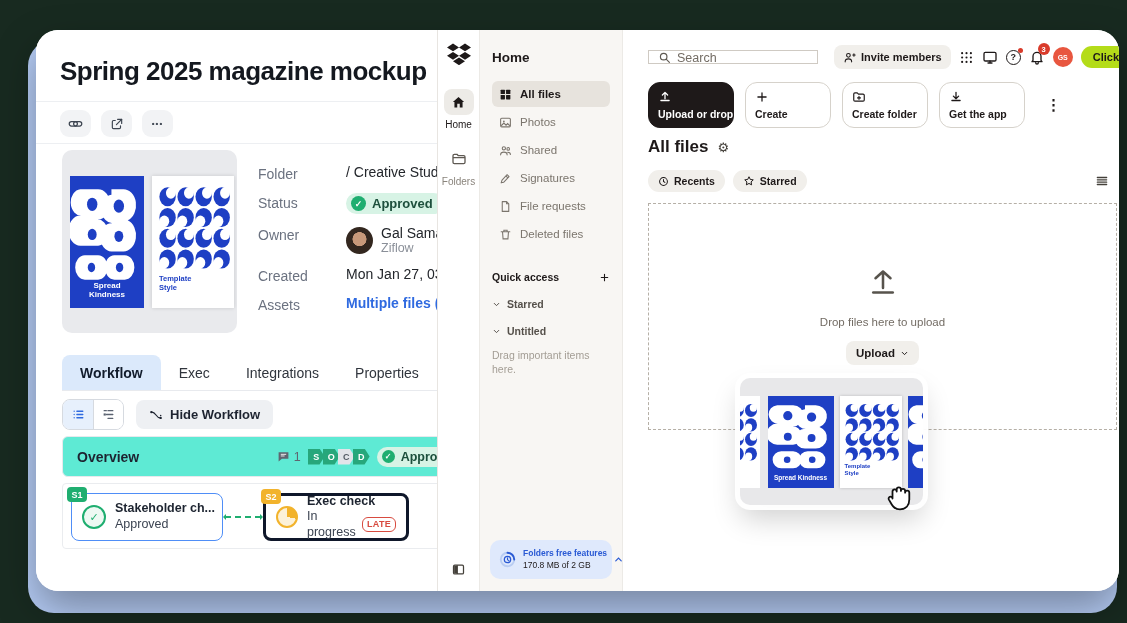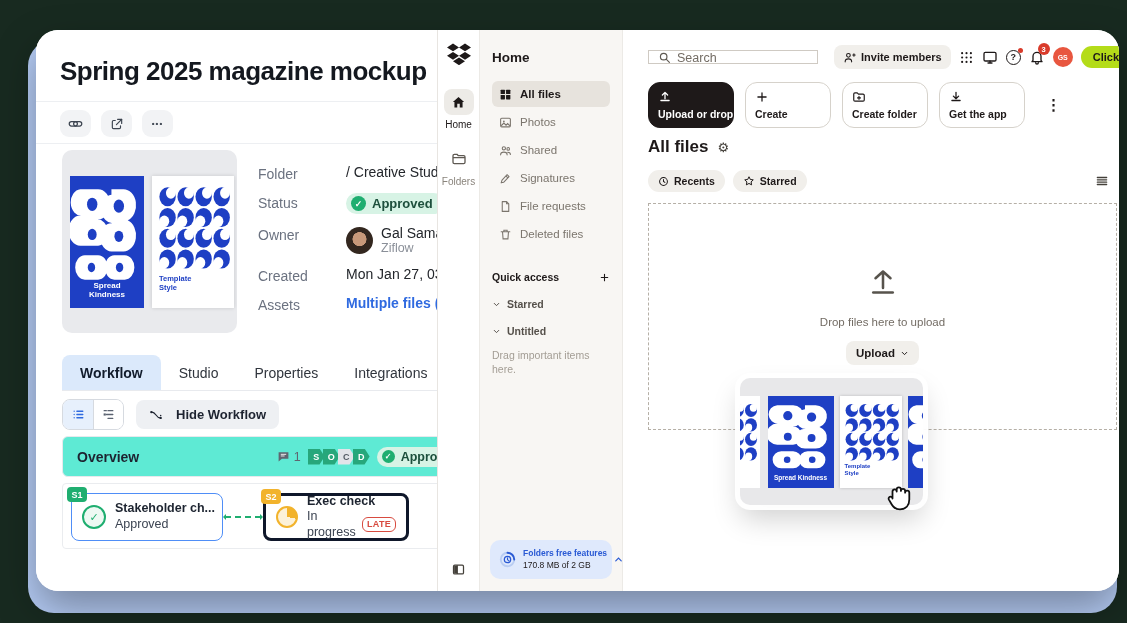--- a/index.html
+++ b/index.html
@@ -50,21 +50,21 @@
   .zf-tabs { position:absolute; left:26px; right:-10px; top:325px; height:36px;
     display:flex; align-items:stretch; border-bottom:1px solid #e8eaee; }
   .tab { padding:0 18px; display:flex; align-items:center; font-size:14px; color:#30353d; }
   .tab.active { background:#dbe9fb; border-radius:8px 8px 0 0; font-weight:bold; color:#121c2c; }
   .zf-controls { position:absolute; left:26px; top:369px; display:flex; gap:12px; align-items:center; }
   .seg { display:flex; border:1px solid #d6dae0; border-radius:8px; overflow:hidden; }
   .seg-btn { width:30px; height:29px; display:flex; align-items:center; justify-content:center;
     background:#fff; color:#5a6270; }
   .seg-btn.active { background:#e7f0fc; color:#2f6ae0; }
   .seg-btn + .seg-btn { border-left:1px solid #d6dae0; }
-  .hidewf { display:flex; align-items:center; gap:13px; background:#eef0f3; border-radius:8px;
+  .hidewf { display:flex; align-items:center; gap:7px; background:#eef0f3; border-radius:8px;
     height:29px; padding:0 13px; font-size:13px; font-weight:bold; color:#1d2330; }
 
   .zf-overview { position:absolute; left:26px; top:406px; width:424px; height:41px;
     border:1px solid #e7e9ed; border-radius:6px; background:#5eead4; display:flex;
     align-items:center; padding:0 14px; }
   .ov-label { font-size:14px; font-weight:bold; color:#1d2330; }
   .ov-right { margin-left:auto; display:flex; align-items:center; gap:5px; }
   .cmt { color:#5f6670; display:flex; align-items:center; gap:4px; font-size:12.5px; }
   .tagrow { display:flex; margin:0 4px 0 2px; }
   .tag { width:17px; height:16px; margin-right:-2px; display:flex; align-items:center;
@@ -340,23 +340,23 @@
         <span class="dval">Mon Jan 27, 03:</span>
       </div>
       <div class="drow">
         <span class="dlabel">Assets</span>
         <span class="link">Multiple files (2)</span>
       </div>
     </div>
 
     <div class="zf-tabs">
       <div class="tab active">Workflow</div>
-      <div class="tab">Studio</div>
+      <div class="tab">Exec</div>
+      <div class="tab">Integrations</div>
       <div class="tab">Properties</div>
-      <div class="tab">Integrations</div>
     </div>
 
     <div class="zf-controls">
       <div class="seg">
         <div class="seg-btn active">
           <span class="ic">
             <svg width="13" height="13" viewBox="0 0 24 24" fill="none" stroke="currentColor" stroke-width="2.4" stroke-linecap="round">
                 <path d="M4 6h.01M4 12h.01M4 18h.01M9 6h11M9 12h11M9 18h11"></path>
               </svg>
           </span>

